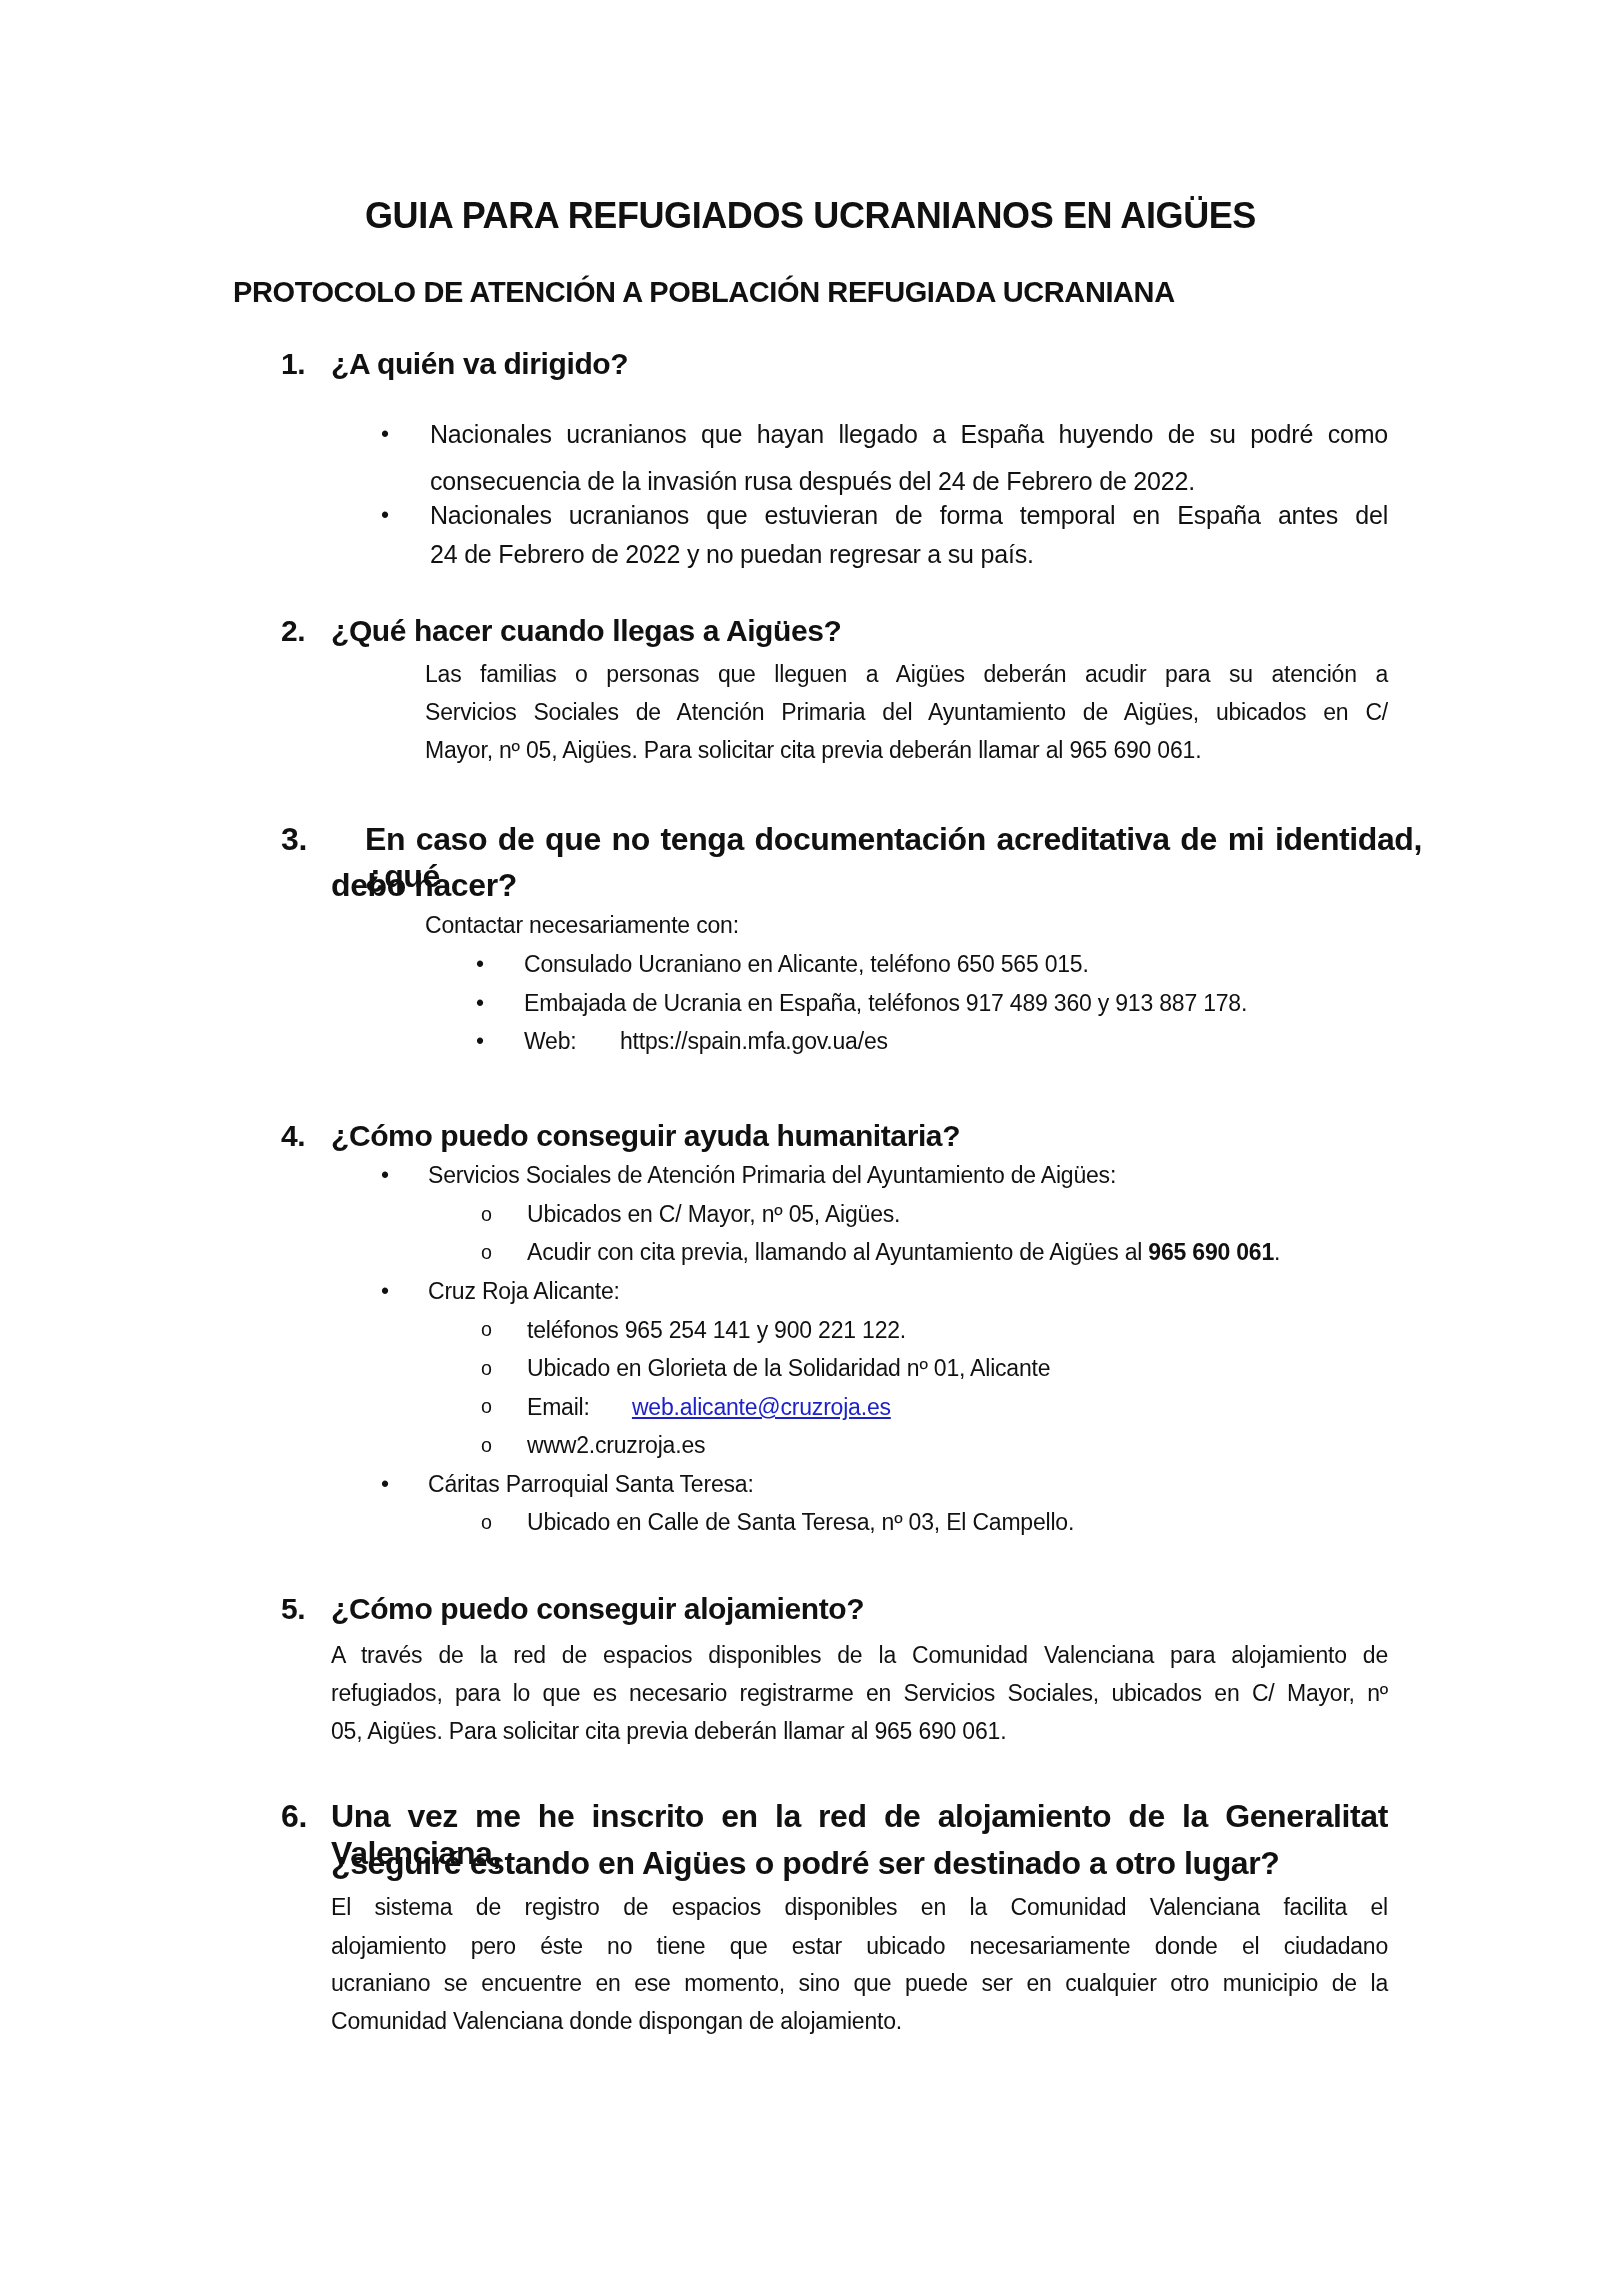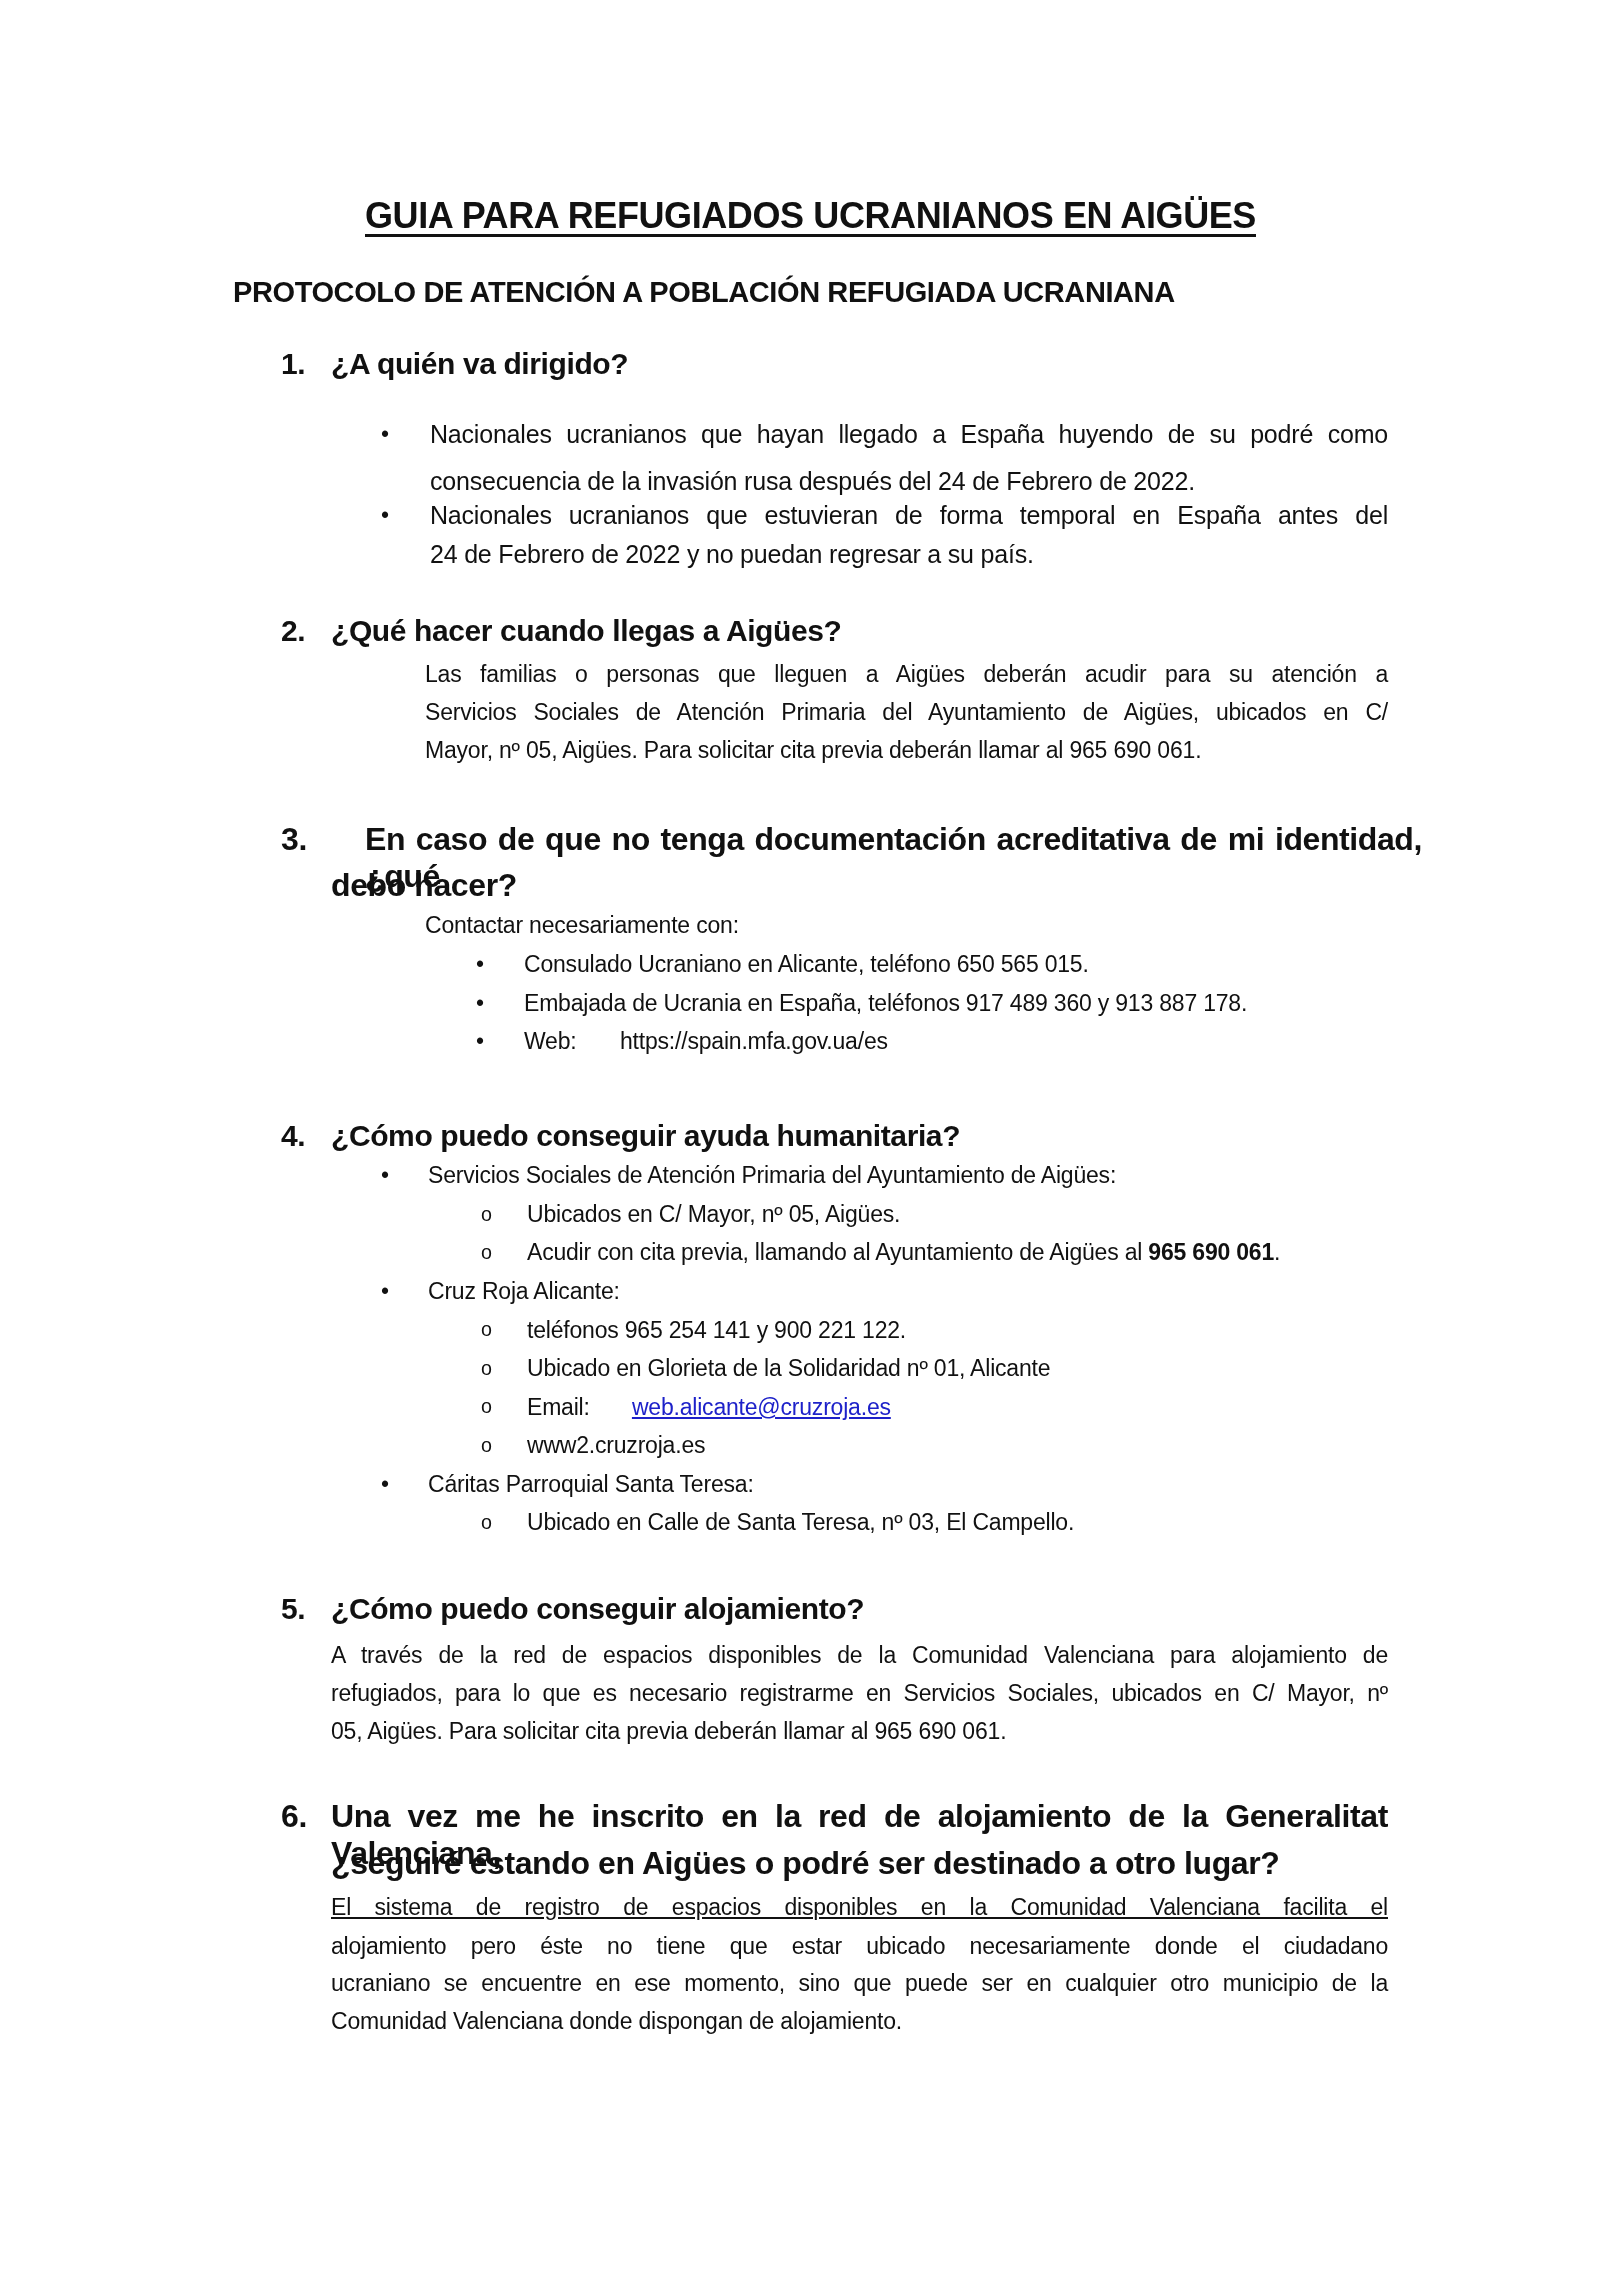--- a/index.html
+++ b/index.html
@@ -1,20 +1,20 @@
 <!DOCTYPE html>
 <html style="font-size:14.3px"><head>
 <meta charset="utf-8">
 <style>
   html, body { margin:0; padding:0; background:#ffffff; }
   body { width:1621px; height:2293px; position:relative; overflow:hidden;
          font-family:"Liberation Sans", "DejaVu Sans", sans-serif; color:#111; }
   .abs { position:absolute; white-space:nowrap; }
   .title { left:0; width:1621px; top:195px; text-align:center; font-weight:bold; font-size:36px; letter-spacing:-0.4px; }
-  .title span { text-decoration:underline; text-decoration-thickness:2.7px; text-underline-offset:6.3px; }
+  .title span { text-decoration-thickness:2.7px; text-underline-offset:6.3px; }
   .subtitle { left:233px; top:276px; font-weight:bold; font-size:29px; letter-spacing:-0.4px; }
   .h { font-weight:bold; font-size:30px; letter-spacing:-0.4px; }
   .h.big { font-size:32px; }
   .num { left:281px; }
   .htext { left:331px; }
   .body { font-size:25px; letter-spacing:-0.2px; }
   .small { font-size:23px; }
   .just { white-space:normal; text-align:justify; text-align-last:left; }
   .bullet-dot { font-size:23px; }
   .circ { font-size:19.7px; }
@@ -93,18 +93,18 @@
   <div class="abs h htext" style="top:1592px">¿Cómo puedo conseguir alojamiento?</div>
   <div class="abs body small just" style="left: 331px; top: 1642px; width: 1057px; text-align-last: justify;">A través de la red de espacios disponibles de la Comunidad Valenciana para alojamiento de</div>
   <div class="abs body small just" style="left: 331px; top: 1680px; width: 1057px; text-align-last: justify;">refugiados, para lo que es necesario registrarme en Servicios Sociales, ubicados en C/ Mayor, nº</div>
   <div class="abs body small" style="left:331px;top:1718px">05, Aigües. Para solicitar cita previa deberán llamar al 965 690 061.</div>
 </div>
 
 <div>
   <div class="abs h big num" style="top:1798px">6.</div>
   <div class="abs h big htext just" style="top: 1798px; width: 1057px; text-align-last: justify;">Una vez me he inscrito en la red de alojamiento de la Generalitat Valenciana,</div>
   <div class="abs h big htext" style="top:1845px">¿seguiré estando en Aigües o podré ser destinado a otro lugar?</div>
-  <div class="abs body small just" style="left: 331px; top: 1894px; width: 1057px; text-align-last: justify; text-decoration: underline;">El sistema de registro de espacios disponibles en la Comunidad Valenciana facilita el</div>
+  <div class="abs body small just" style="left: 331px; top: 1894px; width: 1057px; text-align-last: justify;">El sistema de registro de espacios disponibles en la Comunidad Valenciana facilita el</div>
   <div class="abs body small just" style="left: 331px; top: 1933px; width: 1057px; text-align-last: justify;">alojamiento pero éste no tiene que estar ubicado necesariamente donde el ciudadano</div>
   <div class="abs body small just" style="left: 331px; top: 1970px; width: 1057px; text-align-last: justify;">ucraniano se encuentre en ese momento, sino que puede ser en cualquier otro municipio de la</div>
   <div class="abs body small" style="left:331px;top:2008px">Comunidad Valenciana donde dispongan de alojamiento.</div>
 </div>
 
 
 </body></html>

